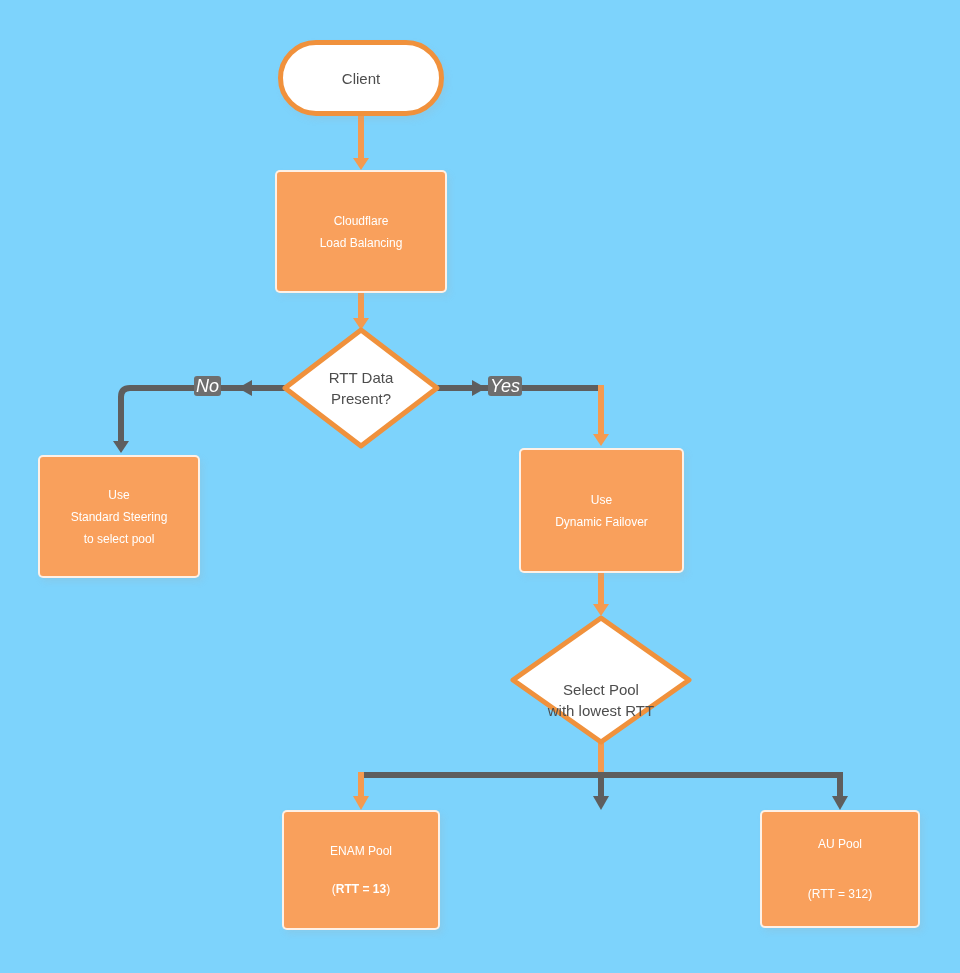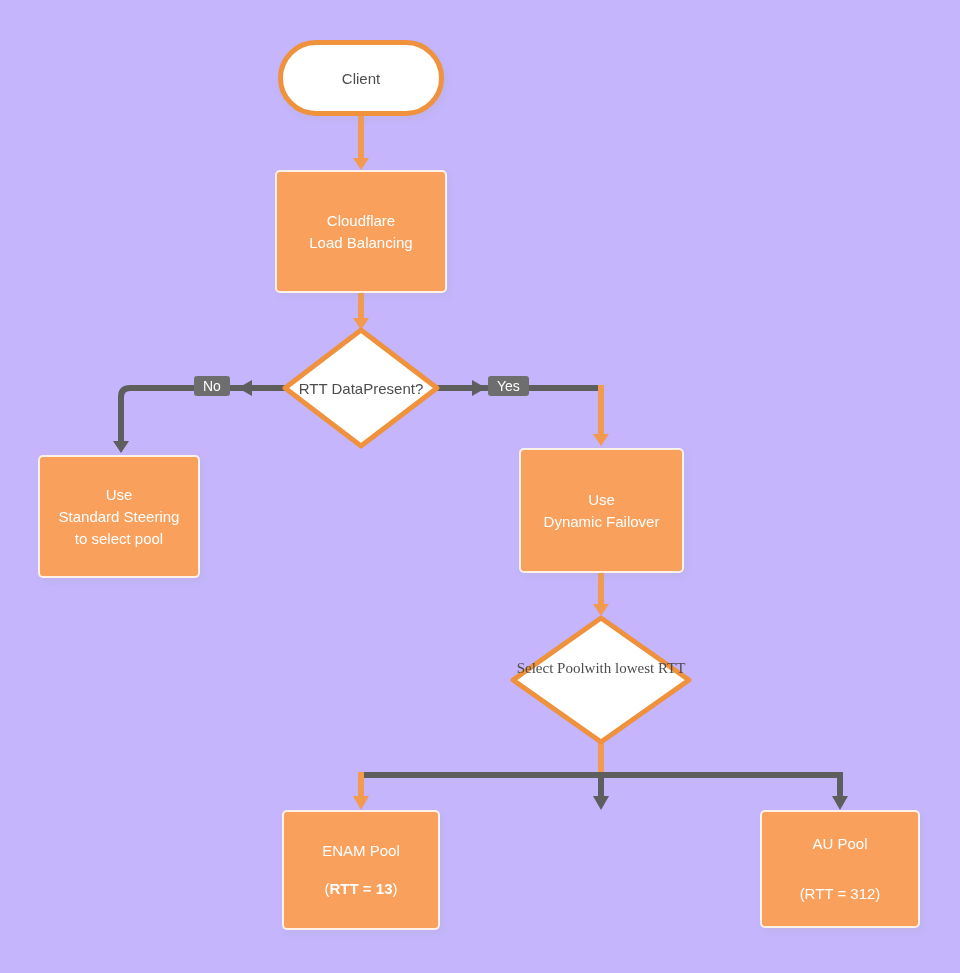--- a/index.html
+++ b/index.html
@@ -1,20 +1,20 @@
 <!DOCTYPE html>
 <html><head>
 <meta charset="utf-8">
 <style>
   html, body { margin: 0; padding: 0; background: #000; }
   .canvas {
     position: relative;
     width: 960px;
     height: 973px;
-    background: #c4b5fd;
+    background: #7dd3fc;
     font-family: "Liberation Sans", sans-serif;
     overflow: hidden;
   }
   svg.edge-layer { position: absolute; left: 0; top: 0; }
   .edge-gray   { stroke: #5E5E5E; stroke-width: 6; fill: none; }
   .edge-orange { stroke: #F49A4F; stroke-width: 6; fill: none; }
   .arrow-gray   { fill: #5E5E5E; }
   .arrow-orange { fill: #F49A4F; }
   .diamond { fill: #FFFFFF; stroke: #F0913C; stroke-width: 5; stroke-linejoin: round; }
 
@@ -25,63 +25,64 @@
     flex-direction: column;
     align-items: center;
     justify-content: center;
     text-align: center;
   }
   .orange-box {
     background: #F9A05C;
     border: 2px solid rgba(255,255,255,0.85);
     border-radius: 5px;
     color: #FFFFFF;
-    font-size: 15px;
+    font-size: 12px;
     line-height: 22px;
     box-shadow: 3px 4px 6px rgba(170,170,170,0.18);
   }
   .stadium {
     background: #FFFFFF;
     border: 5px solid #F0913C;
     border-radius: 40px;
     color: #4D4D4D;
     font-size: 15px;
     box-shadow: 3px 4px 6px rgba(170,170,170,0.18);
   }
   .diamond-label {
     position: absolute;
     display: flex;
-    flex-direction: row;
+    flex-direction: column;
     align-items: center;
     justify-content: center;
     text-align: center;
     color: #4D4D4D;
     font-size: 15px;
     line-height: 21px;
   }
   .edge-label {
     position: absolute;
     background: #6E6E6E;
     color: #FFFFFF;
-    font-size: 14px;
+    font-size: 18px;
     line-height: 16px;
-    padding: 2px 9px;
+    padding: 2px 2px;
     border-radius: 3px;
+    font-style: italic;
   }
 
   
   .pos-client   { left: 278px; top: 40px;  width: 166px; height: 76px; }
   .pos-lb       { left: 275px; top: 170px; width: 172px; height: 123px; }
   .pos-failover { left: 38px;  top: 455px; width: 162px; height: 123px; }
   .pos-steering { left: 519px; top: 448px; width: 165px; height: 125px; }
   .pos-enam     { left: 282px; top: 810px; width: 158px; height: 120px; gap: 16px; }
   .pos-eu       { left: 519px; top: 810px; width: 165px; height: 118px; }
   .pos-au       { left: 760px; top: 810px; width: 160px; height: 118px; gap: 28px; }
   .pos-d1-label { left: 291px; top: 364px; width: 140px; height: 48px; }
-  .pos-d2-label { left: 516px; top: 644px; width: 170px; height: 48px; font-family: Liberation Serif, serif; }
+  .pos-d2-label { left: 516px; top: 676px; width: 170px; height: 48px; }
   .pos-no-label  { left: 194px; top: 376px; }
   .pos-yes-label { left: 488px; top: 376px; }
 </style>
 </head>
 <body>
 
 <div class="canvas">
 
   <svg class="edge-layer" width="960" height="973" viewBox="0 0 960 973">
 

